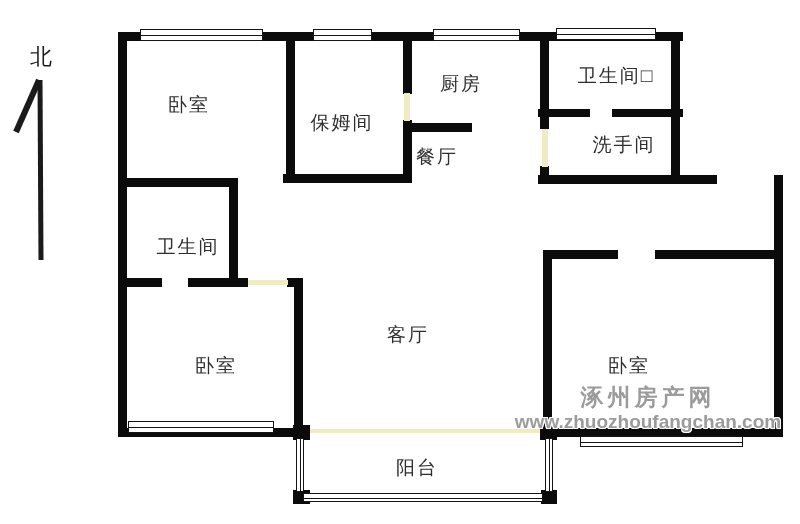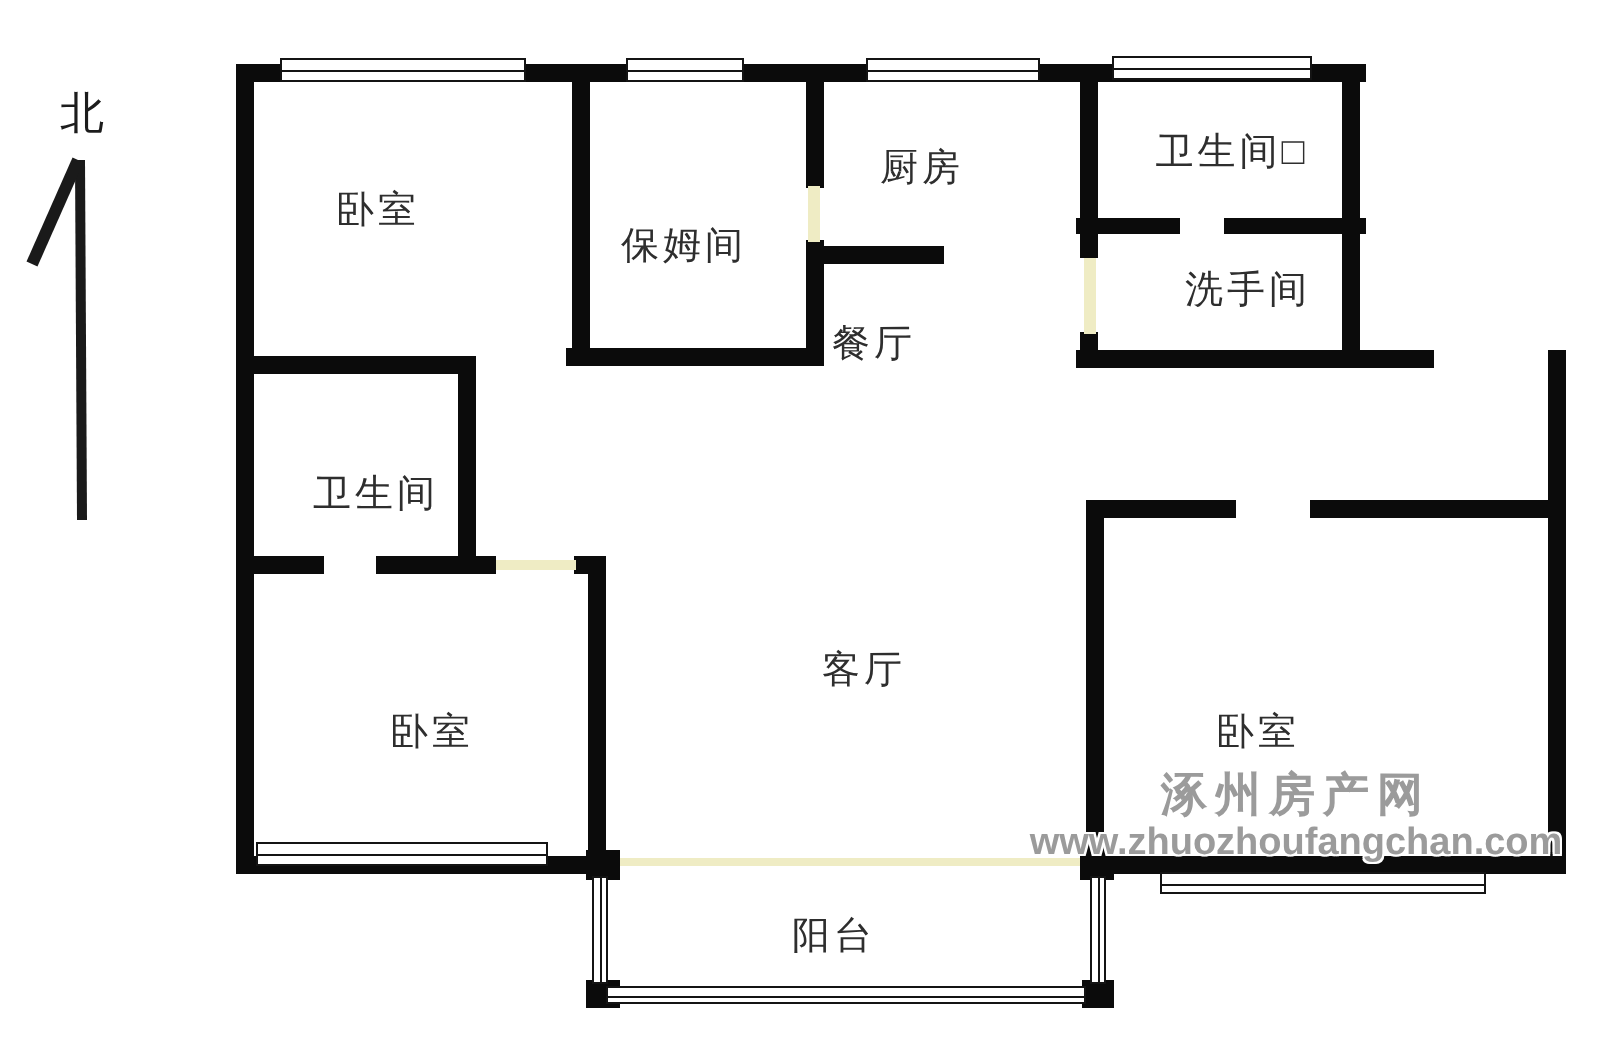--- a/index.html
+++ b/index.html
@@ -99,24 +99,24 @@
       <div class="window v" style="left: 545px; top: 438px; width: 8px; height: 54px;">
         <div class="mid"></div>
       </div>
     </div>
   <div id="labels">
       <div class="room-label" style="left: 189px; top: 105px;">卧室</div>
       <div class="room-label" style="left: 342px; top: 123px;">保姆间</div>
       <div class="room-label" style="left: 461px; top: 84px;">厨房</div>
       <div class="room-label" style="left: 616px; top: 76px;">卫生间□</div>
       <div class="room-label" style="left: 624px; top: 145px;">洗手间</div>
-      <div class="room-label" style="left: 437px; top: 172px;">餐厅</div>
+      <div class="room-label" style="left: 437px; top: 157px;">餐厅</div>
       <div class="room-label" style="left: 188px; top: 247px;">卫生间</div>
       <div class="room-label" style="left: 216px; top: 366px;">卧室</div>
-      <div class="room-label" style="left: 408px; top: 335px; margin-left: 24px;">客厅</div>
+      <div class="room-label" style="left: 408px; top: 335px;">客厅</div>
       <div class="room-label" style="left: 629px; top: 366px;">卧室</div>
       <div class="room-label" style="left: 417px; top: 468px;">阳台</div>
     </div>
 
   <div class="watermark">
     <span class="wm1">涿州房产网</span>
     <span class="wm2">www.zhuozhoufangchan.com</span>
   </div>
 </div>
 

